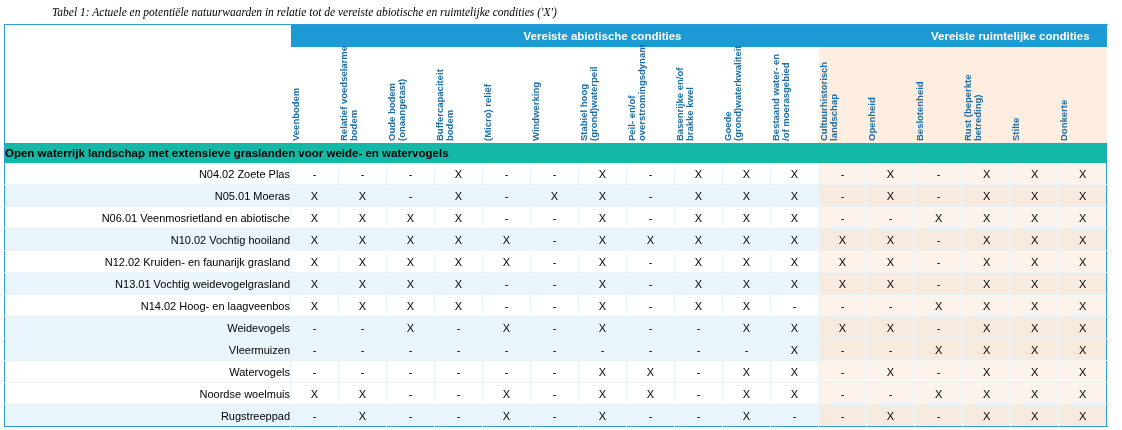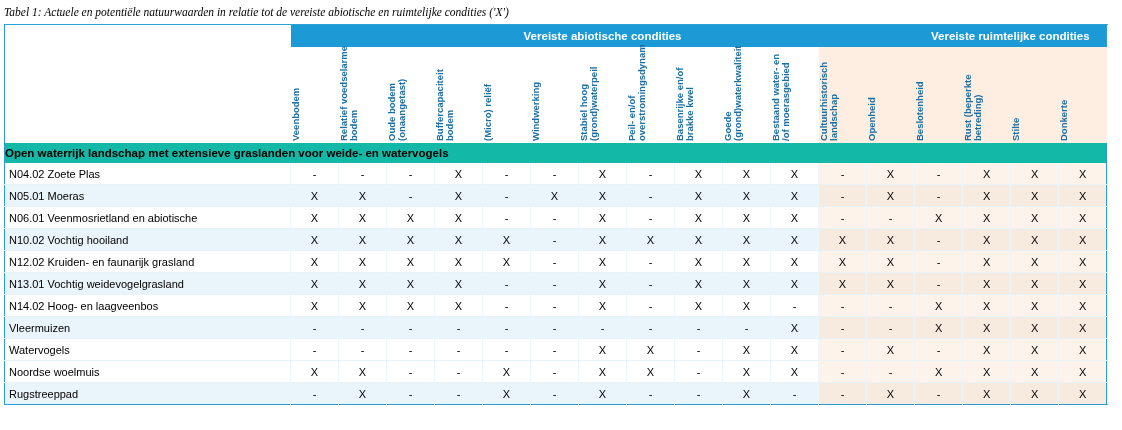--- a/index.html
+++ b/index.html
@@ -15,20 +15,21 @@
     color: #000000;
     overflow: hidden;
   }
   .caption {
     font-family: "Liberation Serif", serif;
     font-style: italic;
     font-size: 11.5px;
     padding: 6px 4px 6px 4px;
     color: #000000;
     white-space: nowrap;
+    margin-left: 48px;
   }
   .table-wrap {
     margin: 0 4px;
     width: 1114px;
     box-sizing: border-box;
   }
   table.matrix {
     border-collapse: collapse;
     table-layout: fixed;
     width: 907px;
@@ -99,21 +100,21 @@
   }
   
   tr.row td {
     height: 21px;
     font-size: 11px;
     text-align: center;
     border-bottom: 1px solid #e6f3fb;
     border-right: 1px solid #eaf5fc;
   }
   tr.row td.label {
-    text-align: left;
+    text-align: right;
     padding-left: 4px;
     white-space: nowrap;
     border-right: 1px solid #eaf5fc;
   }
   tr.row.alt td {
     background: #eaf4fb;
   }
   tr.row td.peachcell {
     background: #fdf3ea;
   }
@@ -351,20 +352,40 @@
           <td>X</td>
           <td>-</td>
           <td class="peachcell">-</td>
           <td class="peachcell">-</td>
           <td class="peachcell">X</td>
           <td class="peachcell">X</td>
           <td class="peachcell">X</td>
           <td class="peachcell">X</td>
         </tr>
         <tr class="row alt">
+          <td class="label">Weidevogels</td>
+          <td>-</td>
+          <td>-</td>
+          <td>X</td>
+          <td>-</td>
+          <td>X</td>
+          <td>-</td>
+          <td>X</td>
+          <td>-</td>
+          <td>-</td>
+          <td>X</td>
+          <td>X</td>
+          <td class="peachcell">X</td>
+          <td class="peachcell">X</td>
+          <td class="peachcell">-</td>
+          <td class="peachcell">X</td>
+          <td class="peachcell">X</td>
+          <td class="peachcell">X</td>
+        </tr>
+        <tr class="row alt">
           <td class="label">Vleermuizen</td>
           <td>-</td>
           <td>-</td>
           <td>-</td>
           <td>-</td>
           <td>-</td>
           <td>-</td>
           <td>-</td>
           <td>-</td>
           <td>-</td>

